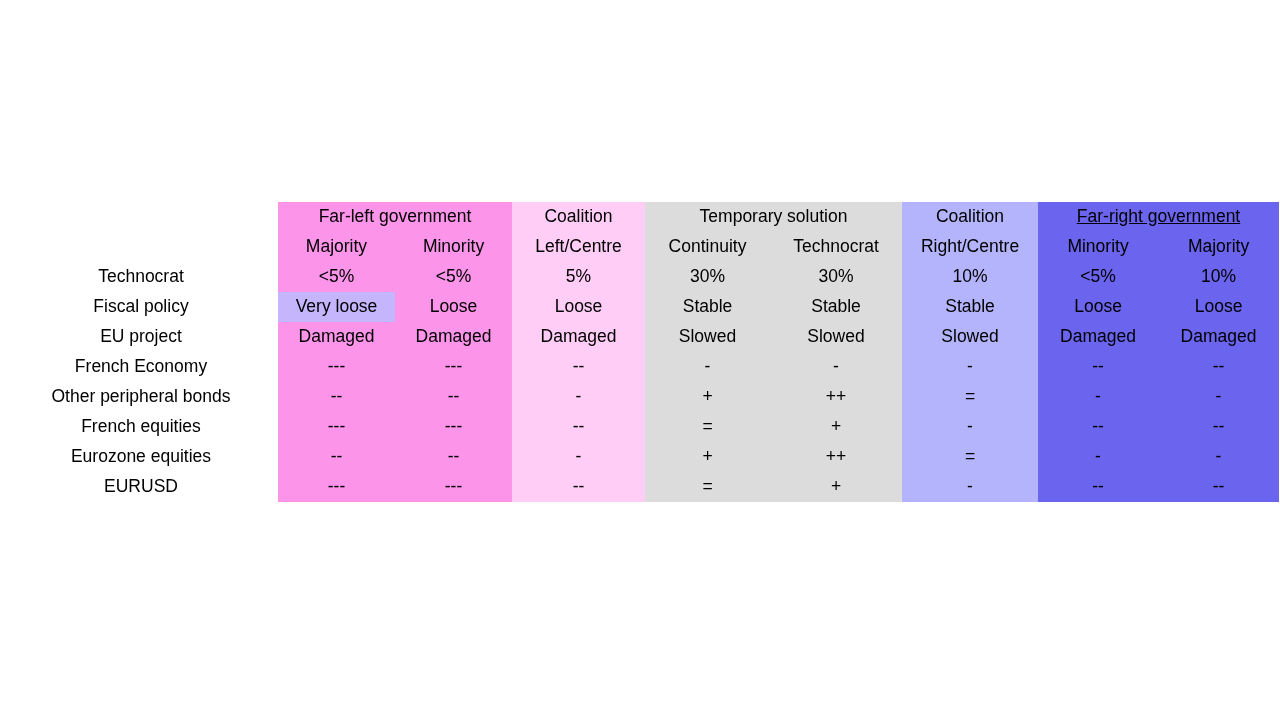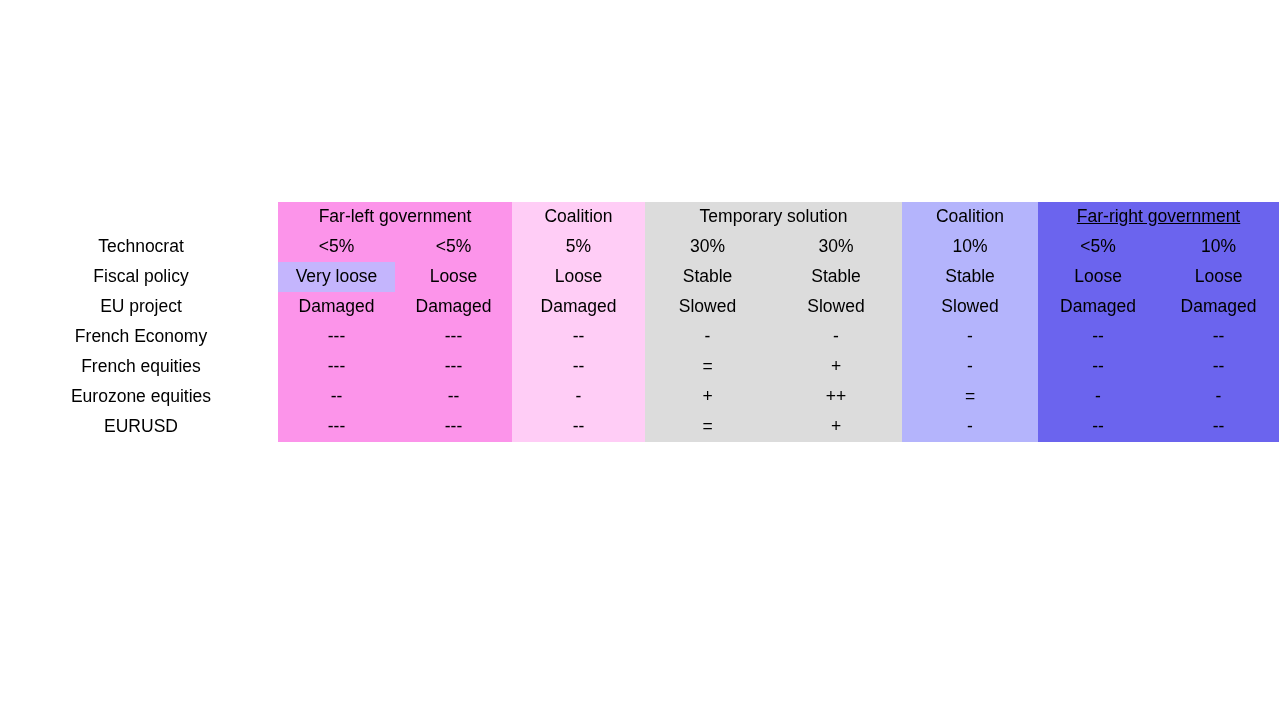--- a/index.html
+++ b/index.html
@@ -97,20 +97,31 @@
       </colgroup>
     <thead>
       <tr>
           <th class="lbl-col hdr-top-only"></th>
           <th colspan="2" class="hdr" style="background: rgb(252, 148, 234);">Far-left government</th>
           <th colspan="1" class="hdr" style="background: rgb(255, 205, 246);">Coalition</th>
           <th colspan="2" class="hdr" style="background: rgb(220, 220, 220);">Temporary solution</th>
           <th colspan="1" class="hdr" style="background: rgb(180, 180, 252);">Coalition</th>
           <th colspan="2" class="hdr" style="background: rgb(107, 100, 238); text-decoration: underline;">Far-right government</th>
         </tr>
+      <tr>
+          <th class="lbl-col">&nbsp;</th>
+          <th class="hdr" style="background: rgb(252, 148, 234);">Majority</th>
+          <th class="hdr" style="background: rgb(252, 148, 234);">Minority</th>
+          <th class="hdr" style="background: rgb(255, 205, 246);">Left/Centre</th>
+          <th class="hdr" style="background: rgb(220, 220, 220);">Continuity</th>
+          <th class="hdr" style="background: rgb(220, 220, 220);">Technocrat</th>
+          <th class="hdr" style="background: rgb(180, 180, 252);">Right/Centre</th>
+          <th class="hdr" style="background: rgb(107, 100, 238);">Minority</th>
+          <th class="hdr" style="background: rgb(107, 100, 238);">Majority</th>
+        </tr>
     </thead>
     <tbody id="matrix-body">
         <tr>
           <td class="lbl-col body-first">Technocrat</td>
           <td class="cell sym body-first" style="background: rgb(252, 148, 234);">&lt;5%</td>
           <td class="cell sym body-first" style="background: rgb(252, 148, 234);">&lt;5%</td>
           <td class="cell sym body-first" style="background: rgb(255, 205, 246);">5%</td>
           <td class="cell sym body-first" style="background: rgb(220, 220, 220);">30%</td>
           <td class="cell sym body-first" style="background: rgb(220, 220, 220);">30%</td>
           <td class="cell sym body-first" style="background: rgb(180, 180, 252);">10%</td>
@@ -144,20 +155,31 @@
           <td class="cell sym" style="background: rgb(252, 148, 234);">---</td>
           <td class="cell sym" style="background: rgb(252, 148, 234);">---</td>
           <td class="cell sym" style="background: rgb(255, 205, 246);">--</td>
           <td class="cell sym" style="background: rgb(220, 220, 220);">-</td>
           <td class="cell sym" style="background: rgb(220, 220, 220);">-</td>
           <td class="cell sym" style="background: rgb(180, 180, 252);">-</td>
           <td class="cell sym" style="background: rgb(107, 100, 238);">--</td>
           <td class="cell sym" style="background: rgb(107, 100, 238);">--</td>
         </tr>
         <tr>
+          <td class="lbl-col">Other peripheral bonds</td>
+          <td class="cell sym" style="background: rgb(252, 148, 234);">--</td>
+          <td class="cell sym" style="background: rgb(252, 148, 234);">--</td>
+          <td class="cell sym" style="background: rgb(255, 205, 246);">-</td>
+          <td class="cell sym" style="background: rgb(220, 220, 220);">+</td>
+          <td class="cell sym" style="background: rgb(220, 220, 220);">++</td>
+          <td class="cell sym" style="background: rgb(180, 180, 252);">=</td>
+          <td class="cell sym" style="background: rgb(107, 100, 238);">-</td>
+          <td class="cell sym" style="background: rgb(107, 100, 238);">-</td>
+        </tr>
+        <tr>
           <td class="lbl-col">French equities</td>
           <td class="cell sym" style="background: rgb(252, 148, 234);">---</td>
           <td class="cell sym" style="background: rgb(252, 148, 234);">---</td>
           <td class="cell sym" style="background: rgb(255, 205, 246);">--</td>
           <td class="cell sym" style="background: rgb(220, 220, 220);">=</td>
           <td class="cell sym" style="background: rgb(220, 220, 220);">+</td>
           <td class="cell sym" style="background: rgb(180, 180, 252);">-</td>
           <td class="cell sym" style="background: rgb(107, 100, 238);">--</td>
           <td class="cell sym" style="background: rgb(107, 100, 238);">--</td>
         </tr>

